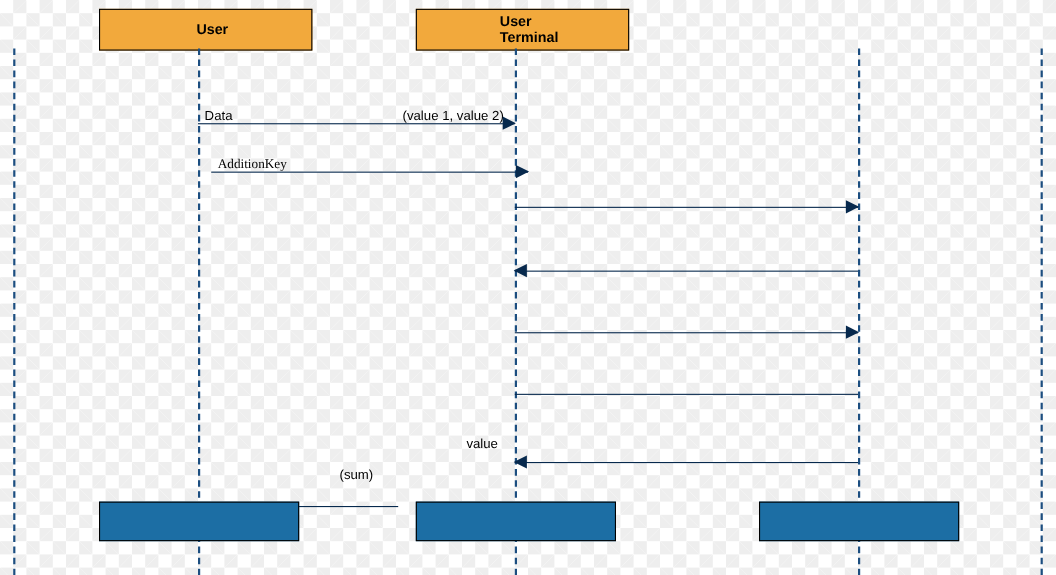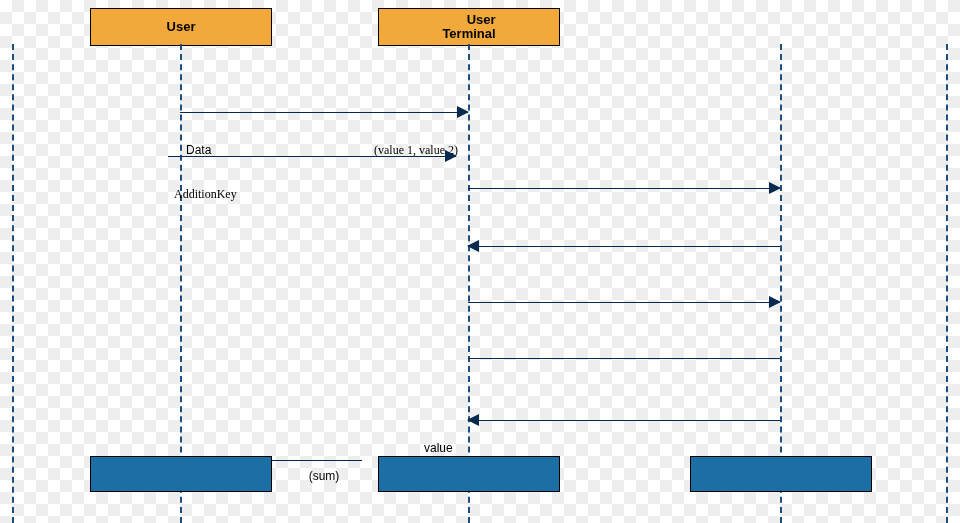--- a/index.html
+++ b/index.html
@@ -6,28 +6,28 @@
     background-image:
       linear-gradient(45deg,#eee 25%,transparent 25%),
       linear-gradient(-45deg,#eee 25%,transparent 25%),
       linear-gradient(45deg,transparent 75%,#eee 75%),
       linear-gradient(-45deg,transparent 75%,#eee 75%);
     background-size:24px 24px;
     background-position:0 0,0 12px,12px -12px,-12px 0;
     background-color:#fff;}
   .inner{position:absolute;left:12px;top:0;right:12px;bottom:0;}
   .participant{position:absolute;top:8px;height:36px;background:#f2a93c;border:1px solid #000;
-    display:flex;align-items:center;justify-content:center;font-weight:bold;font-size:13px;text-align:right;line-height:1.1;}
+    display:flex;align-items:center;justify-content:center;font-weight:bold;font-size:13px;text-align:left;line-height:1.1;padding-left:12px;}
   .lifeline{position:absolute;top:44px;width:0;border-left:2px dashed #1c4e80;}
   .activation{position:absolute;background:#1c6ea4;border:1px solid #000;height:34px;}
   .msg{position:absolute;height:1px;background:#07294d;}
   .msg.noline{background:transparent;}
-  .msg .lbl{position:absolute;top:-14px;white-space:nowrap;margin-top:45px;}
+  .msg .lbl{position:absolute;top:-14px;white-space:nowrap;}
   .msg .lbl.lefted{left:6px;}
-  .msg .lbl.righted{right:10px;font-family:Liberation Serif, serif;}
+  .msg .lbl.righted{right:10px;}
   .msg .lbl.center{left:50%;transform:translateX(-50%);}
   .arrow-r{position:absolute;right:-1px;top:-6px;width:0;height:0;border-top:6px solid transparent;border-bottom:6px solid transparent;border-left:12px solid #07294d;}
   .arrow-l{position:absolute;left:-1px;top:-6px;width:0;height:0;border-top:6px solid transparent;border-bottom:6px solid transparent;border-right:12px solid #07294d;}
 </style>
 </head>
 <body>
 <div class="inner">
 
 <div class="participant" style="left:78px;width:180px;">
   <span>User</span>
@@ -42,21 +42,21 @@
 <div class="lifeline" style="left:456px;height:479px;"></div>
 <div class="lifeline" style="left:768px;height:479px;"></div>
 <div class="lifeline" style="left:934px;height:479px;"></div>
 
 <div class="msg" style="left:168px;width:288px;top:112px;">
   <span class="lbl lefted">Data</span>
   <span class="lbl righted">(value 1, value 2)</span>
   <div class="arrow-r"></div>
 </div>
 
-<div class="msg" style="left:156px;width:288px;top:156px;font-family:Liberation Serif, serif;">
+<div class="msg" style="left:180px;width:288px;top:156px;font-family:Liberation Serif, serif;">
   <span class="lbl lefted">AdditionKey</span>
   <div class="arrow-r"></div>
 </div>
 
 <div class="msg" style="left:456px;width:312px;top:188px;">
   <div class="arrow-r"></div>
 </div>
 
 <div class="msg" style="left:456px;width:312px;top:246px;">
   <div class="arrow-l"></div>

